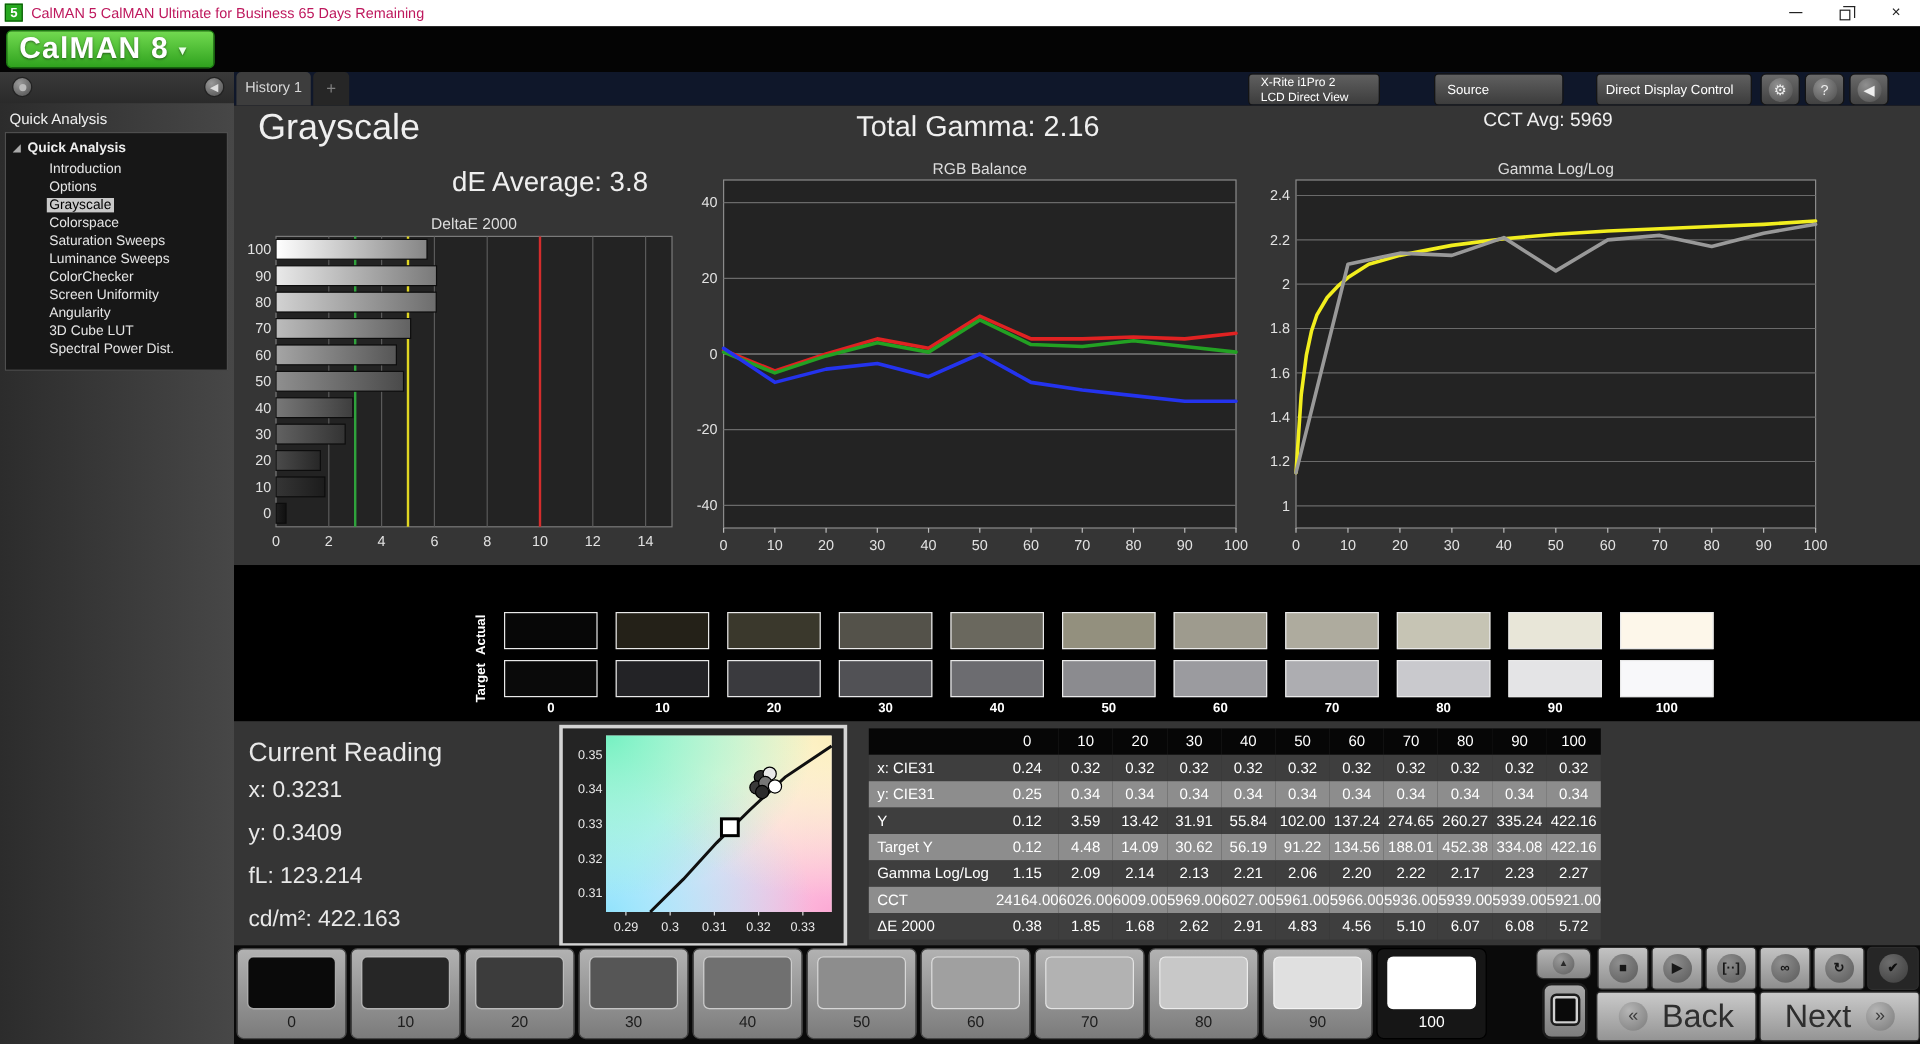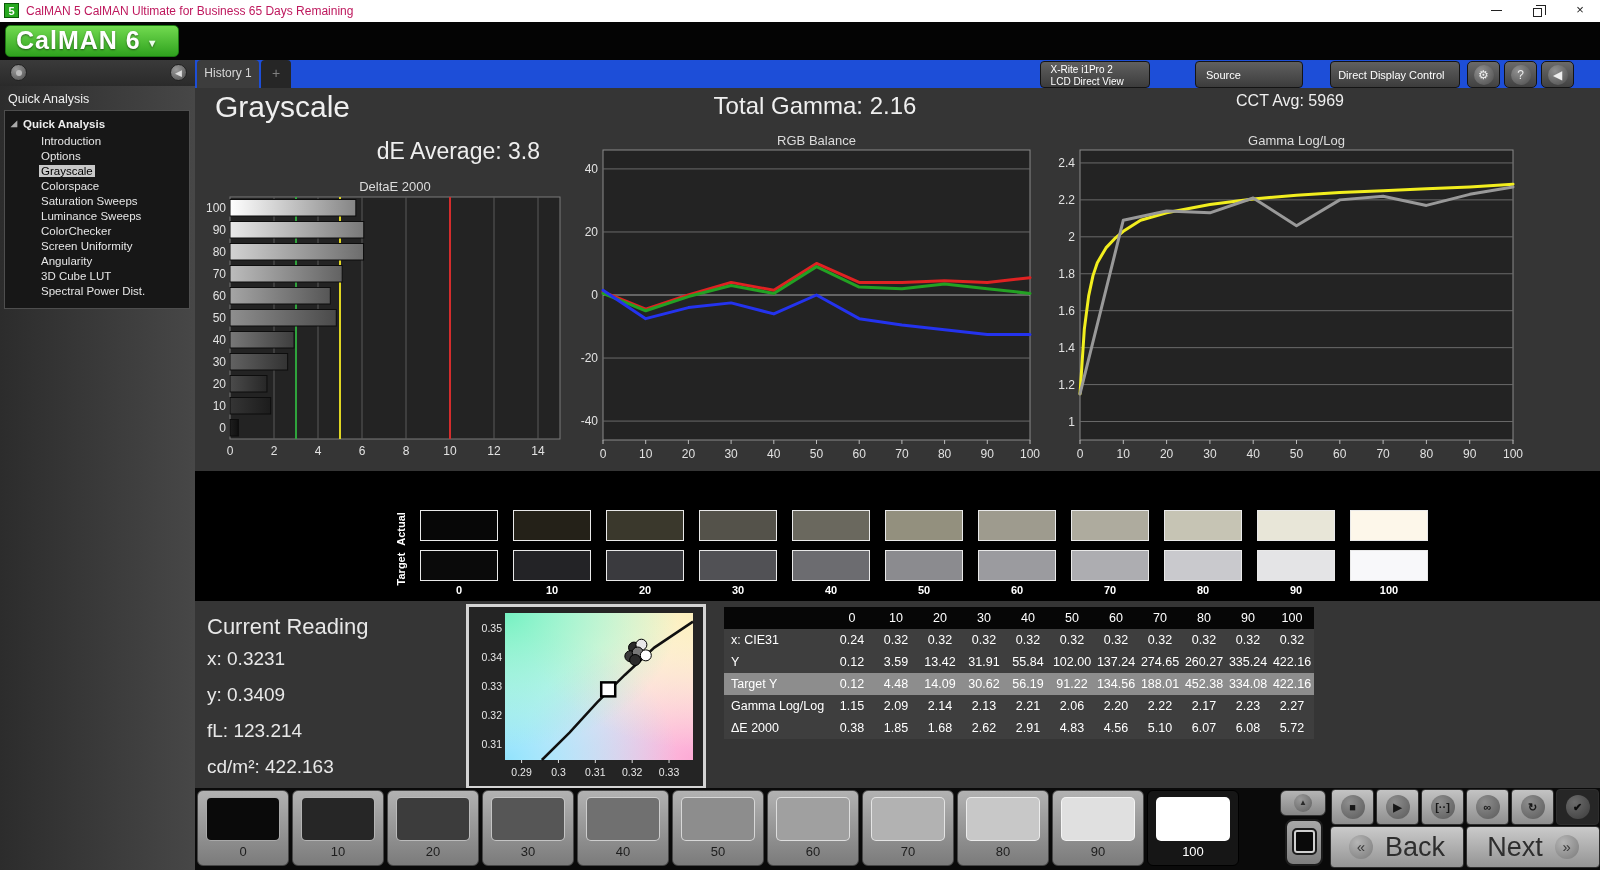--- a/index.html
+++ b/index.html
@@ -40,21 +40,21 @@
   #sb-title { position:absolute; left:8px; top:32px; font-size:12.5px; color:#f0f0f0; }
   #tree { position:absolute; left:4px; top:50px; width:186px; background:#171717;
           border:1px solid #4e4e4e; padding:5px 0 10px 0; }
   #tree-root { font-size:11.5px; font-weight:bold; color:#eee; padding:2px 0 3px 18px; position:relative; }
   #tree-root .tri { position:absolute; left:6px; top:3px; font-size:8px; color:#aaa; }
   .tree-item { font-size:11.5px; color:#e6e6e6; padding:1.5px 0 1.5px 34px; cursor:default; }
   .tree-item span { padding:0 2px; }
   .tree-item.selected span { background:#c9c9c9; color:#000; }
 
   
-  #tabbar { position:absolute; left:195px; top:60px; width:1405px; height:28px; background:#1d4ed8;text-decoration:underline; }
+  #tabbar { position:absolute; left:195px; top:60px; width:1405px; height:28px; background:#0f172a;text-decoration:underline; }
   #tab-history { position:absolute; left:2px; top:0; width:62px; height:28px; background:#3d3d3d;
                  border-radius:4px 4px 0 0; color:#d8d8d8; font-size:12px; text-align:center; line-height:27px; }
   #tab-plus { position:absolute; left:66px; top:0; width:30px; height:28px; background:#262626;
               border-radius:4px 4px 0 0; color:#808080; font-size:14px; text-align:center; line-height:26px; }
   .dd { position:absolute; top:1px; height:27px; border-radius:4px; border:1px solid #141414;
         background:linear-gradient(#606060,#3c3c3c); display:flex; align-items:flex-end; }
   .dd-bar { width:5px; border-radius:3px 0 0 3px; }
   .dd-text { font-size:10px; color:#fff; padding:2px 5px 0 5px; line-height:11.5px; white-space:nowrap; flex:1; }
   .dd-text.single { line-height:23px; font-size:11px; }
   .dd-arrow { width:22px; position:relative; }
@@ -171,21 +171,21 @@
 
 <div id="titlebar">
   <div id="app-icon">5</div>
   <span id="win-title">CalMAN 5 CalMAN Ultimate for Business 65 Days Remaining</span>
   <div class="win-ctl" id="btn-min"><span class="bar"></span></div>
   <div class="win-ctl" id="btn-restore"><span class="restore-box"></span></div>
   <div class="win-ctl" id="btn-close">×</div>
 </div>
 
 <div id="logo-band">
-  <div id="logo"><span>CalMAN 6</span><span class="arrow">▼</span></div>
+  <div id="logo"><span>CalMAN 8</span><span class="arrow">▼</span></div>
 </div>
 
 <div id="sidebar">
   <div id="sb-head">
     <div class="sb-round" id="sb-record"></div>
     <div class="sb-round" id="sb-collapse">◀</div>
   </div>
   <div id="sb-title">Quick Analysis</div>
   <div id="tree">
     <div id="tree-root"><span class="tri">◢</span><span>Quick Analysis</span></div>
@@ -517,20 +517,34 @@
         <td>0.32</td>
         <td>0.32</td>
         <td>0.32</td>
         <td>0.32</td>
         <td>0.32</td>
         <td>0.32</td>
         <td>0.32</td>
         <td>0.32</td>
         <td>0.32</td>
       </tr>
+      <tr class="light">
+        <td class="rowlabel">y: CIE31</td>
+        <td>0.25</td>
+        <td>0.34</td>
+        <td>0.34</td>
+        <td>0.34</td>
+        <td>0.34</td>
+        <td>0.34</td>
+        <td>0.34</td>
+        <td>0.34</td>
+        <td>0.34</td>
+        <td>0.34</td>
+        <td>0.34</td>
+      </tr>
       <tr class="dark">
         <td class="rowlabel">Y</td>
         <td>0.12</td>
         <td>3.59</td>
         <td>13.42</td>
         <td>31.91</td>
         <td>55.84</td>
         <td>102.00</td>
         <td>137.24</td>
         <td>274.65</td>
@@ -558,20 +572,34 @@
         <td>2.09</td>
         <td>2.14</td>
         <td>2.13</td>
         <td>2.21</td>
         <td>2.06</td>
         <td>2.20</td>
         <td>2.22</td>
         <td>2.17</td>
         <td>2.23</td>
         <td>2.27</td>
+      </tr>
+      <tr class="light">
+        <td class="rowlabel">CCT</td>
+        <td>24164.00</td>
+        <td>6026.00</td>
+        <td>6009.00</td>
+        <td>5969.00</td>
+        <td>6027.00</td>
+        <td>5961.00</td>
+        <td>5966.00</td>
+        <td>5936.00</td>
+        <td>5939.00</td>
+        <td>5939.00</td>
+        <td>5921.00</td>
       </tr>
       <tr class="dark">
         <td class="rowlabel">ΔE 2000</td>
         <td>0.38</td>
         <td>1.85</td>
         <td>1.68</td>
         <td>2.62</td>
         <td>2.91</td>
         <td>4.83</td>
         <td>4.56</td>

